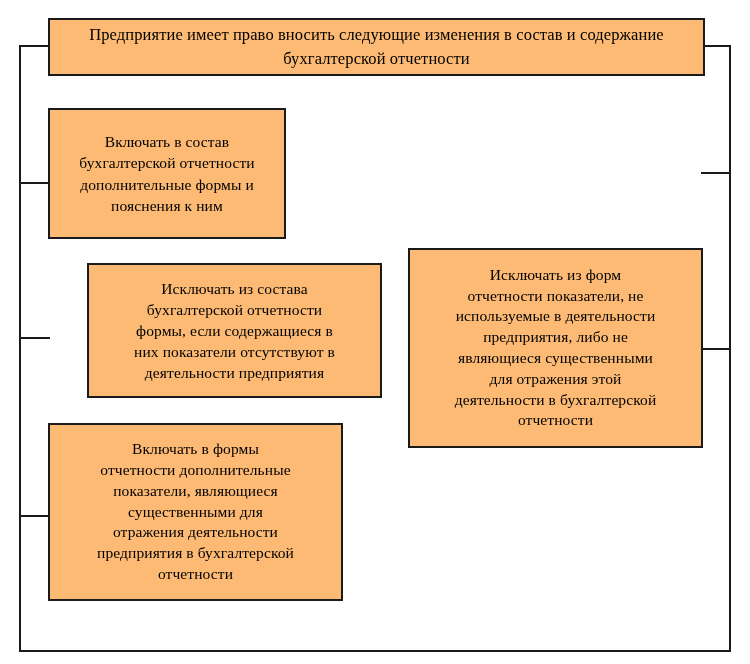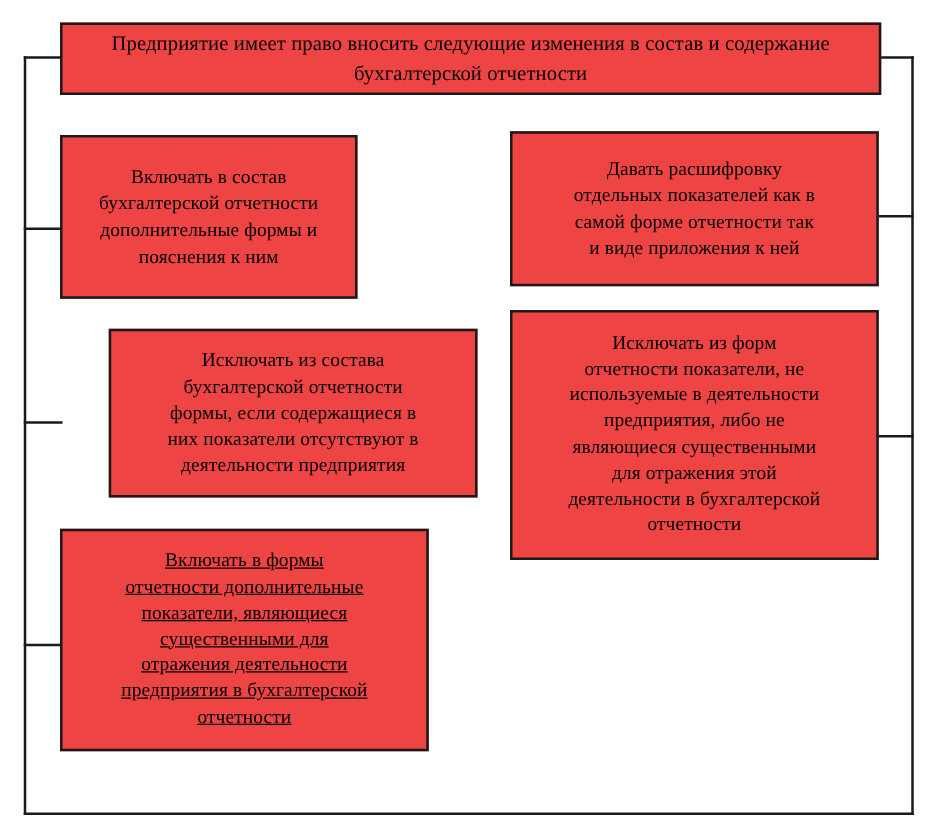--- a/index.html
+++ b/index.html
@@ -14,21 +14,21 @@
     background: #ffffff;
     overflow: hidden;
     font-family: "Liberation Serif", "DejaVu Serif", serif;
     color: #000000;
   }
   
   .box {
     position: absolute;
     box-sizing: border-box;
     border: 2px solid #1a1a1a;
-    background: #ef4444;
+    background: #fdba74;
     display: flex;
     align-items: center;
     justify-content: center;
     text-align: center;
     z-index: 3;
   }
   .box .txt {
     display: block;
     width: 100%;
     padding: 0 8px;
@@ -54,21 +54,21 @@
   
   #box-r1 { left: 408px; top: 105px; width: 295px; height: 124px; }
   #box-r2 { left: 408px; top: 248px; width: 295px; height: 200px; }
 
   #box-l1 .txt, #box-l2 .txt, #box-l3 .txt,
   #box-r1 .txt, #box-r2 .txt {
     font-size: 15.5px;
   }
   #box-l1 .txt { line-height: 1.38; }
   #box-l2 .txt { line-height: 1.36; }
-  #box-l3 .txt { line-height: 1.34; text-decoration: underline; }
+  #box-l3 .txt { line-height: 1.34; }
   #box-r1 .txt { line-height: 1.36; }
   #box-r2 .txt { line-height: 1.34; }
 
   
   .line {
     position: absolute;
     background: #1a1a1a;
     z-index: 1;
   }
   .vline { width: 2px; }
@@ -131,26 +131,20 @@
   <div class="box" id="box-l3">
     <span class="txt">Включать в формы
 отчетности дополнительные
 показатели, являющиеся
 существенными для
 отражения деятельности
 предприятия в бухгалтерской
 отчетности</span>
   </div>
 
-  <div class="box" id="box-r1">
-    <span class="txt">Давать расшифровку
-отдельных показателей как в
-самой форме отчетности так
-и виде приложения к ней</span>
-  </div>
 
   <div class="box" id="box-r2">
     <span class="txt">Исключать из форм
 отчетности показатели, не
 используемые в деятельности
 предприятия, либо не
 являющиеся существенными
 для отражения этой
 деятельности в бухгалтерской
 отчетности</span>

